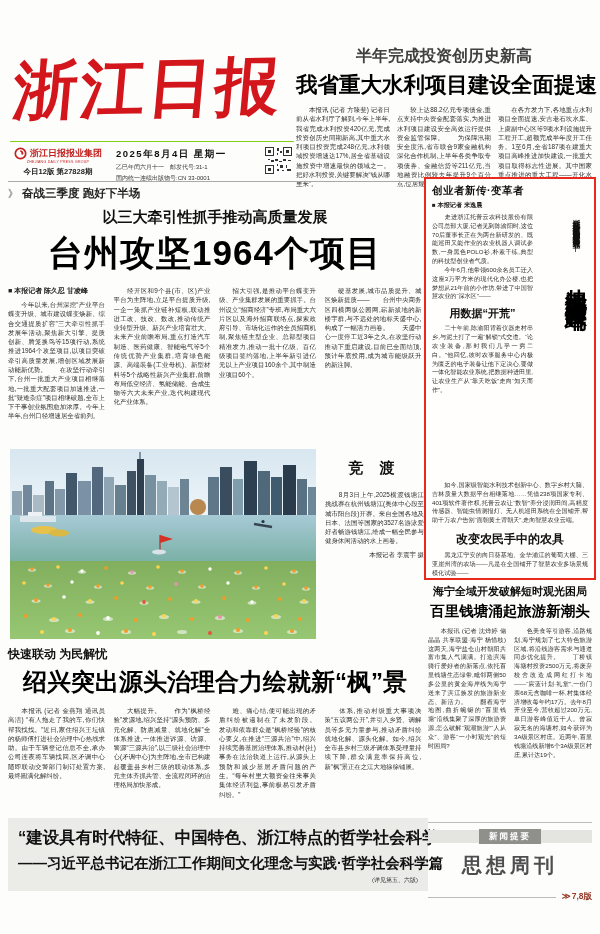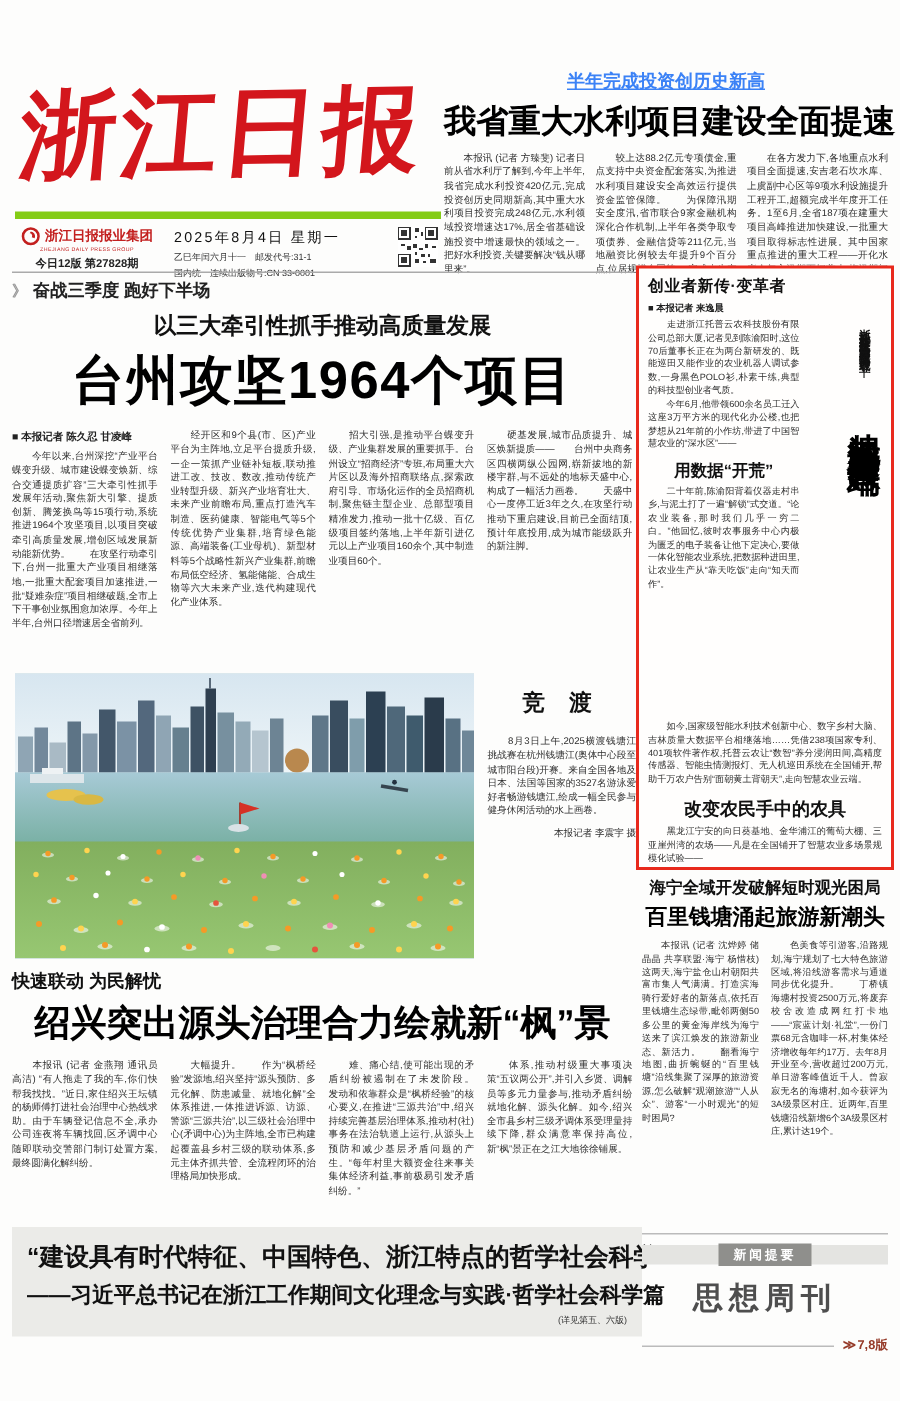--- a/index.html
+++ b/index.html
@@ -5,34 +5,34 @@
   html,body{margin:0;padding:0;}
   body{width:600px;height:934px;background:#e9e9e9;font-family:"Liberation Sans",sans-serif;}
   .page{position:relative;width:600px;height:934px;background:#fdfdfc;overflow:hidden;color:#222;}
   .small{font-size:6.4px;line-height:1.45;text-align:justify;color:#2e2e2e;}
   .cols{display:flex;}
   .col{overflow:hidden;}
   
   #masthead-title{position:absolute;left:14px;top:38px;width:285px;height:100px;
     font-size:64px;font-weight:900;color:#d3161c;line-height:100px;letter-spacing:3px;
     transform:skewX(-6deg) rotate(-1deg);white-space:nowrap;}
-  #info-bar{position:absolute;left:10px;top:141px;width:284px;height:36px;border-top:5px solid #84cc16;
+  #info-bar{position:absolute;left:10px;top:141px;width:284px;height:36px;border-top:1px solid #84cc16;
     display:flex;align-items:flex-start;padding-top:5px;box-sizing:border-box;gap:10px;}
   .logo-wrap{display:flex;flex-direction:column;align-items:center;width:96px;}
   .logo-row{display:flex;align-items:center;gap:3px;}
   .logo-text{font-size:9px;font-weight:900;color:#c3201f;white-space:nowrap;}
   .logo-en{font-size:3.5px;color:#c3201f;letter-spacing:.3px;white-space:nowrap;}
   .edition{font-size:7.5px;font-weight:700;color:#222;margin-top:3px;white-space:nowrap;}
   .date-block{flex:1;padding-top:1px;}
-  .date1{font-size:9.5px;font-weight:400;letter-spacing:1.5px;color:#111;white-space:nowrap;}
+  .date1{font-size:9.5px;font-weight:700;letter-spacing:1.5px;color:#111;white-space:nowrap;}
   .date2,.date3{font-size:6px;color:#333;margin-top:2px;white-space:nowrap;}
   #qr{margin-left:auto;margin-right:2px;}
   
   #article-water{position:absolute;left:296px;top:46px;width:296px;height:132px;}
-  #article-water .kicker{text-align:center;font-size:12px;font-weight:700;color:#3b82f6;text-decoration:underline;}
+  #article-water .kicker{text-align:center;font-size:16px;font-weight:700;color:#404040;}
   #article-water .headline{text-align:center;font-size:21.5px;font-weight:900;color:#000;margin:3px 0 6px;white-space:nowrap;}
   #article-water .col{width:94px;height:82px;}
   #article-water .cols{gap:7px;}
   .continuation{font-size:6.4px;color:#2e2e2e;text-align:right;margin-top:2px;}
   
   #taizhou-sec{position:absolute;left:8px;top:181px;width:414px;border-top:1px solid #aaa;padding-top:4px;}
   .section-kicker{display:flex;align-items:center;gap:4px;font-size:11.5px;font-weight:900;color:#222;}
   .chev{color:#9a9a9a;font-size:10px;font-weight:700;}
   #taizhou-sec .subtitle{text-align:center;font-size:15px;font-weight:900;color:#111;margin-top:7px;}
   #taizhou-sec .headline{text-align:center;font-size:35px;font-weight:900;color:#000;margin:3px 0 9px;letter-spacing:1px;white-space:nowrap;}

